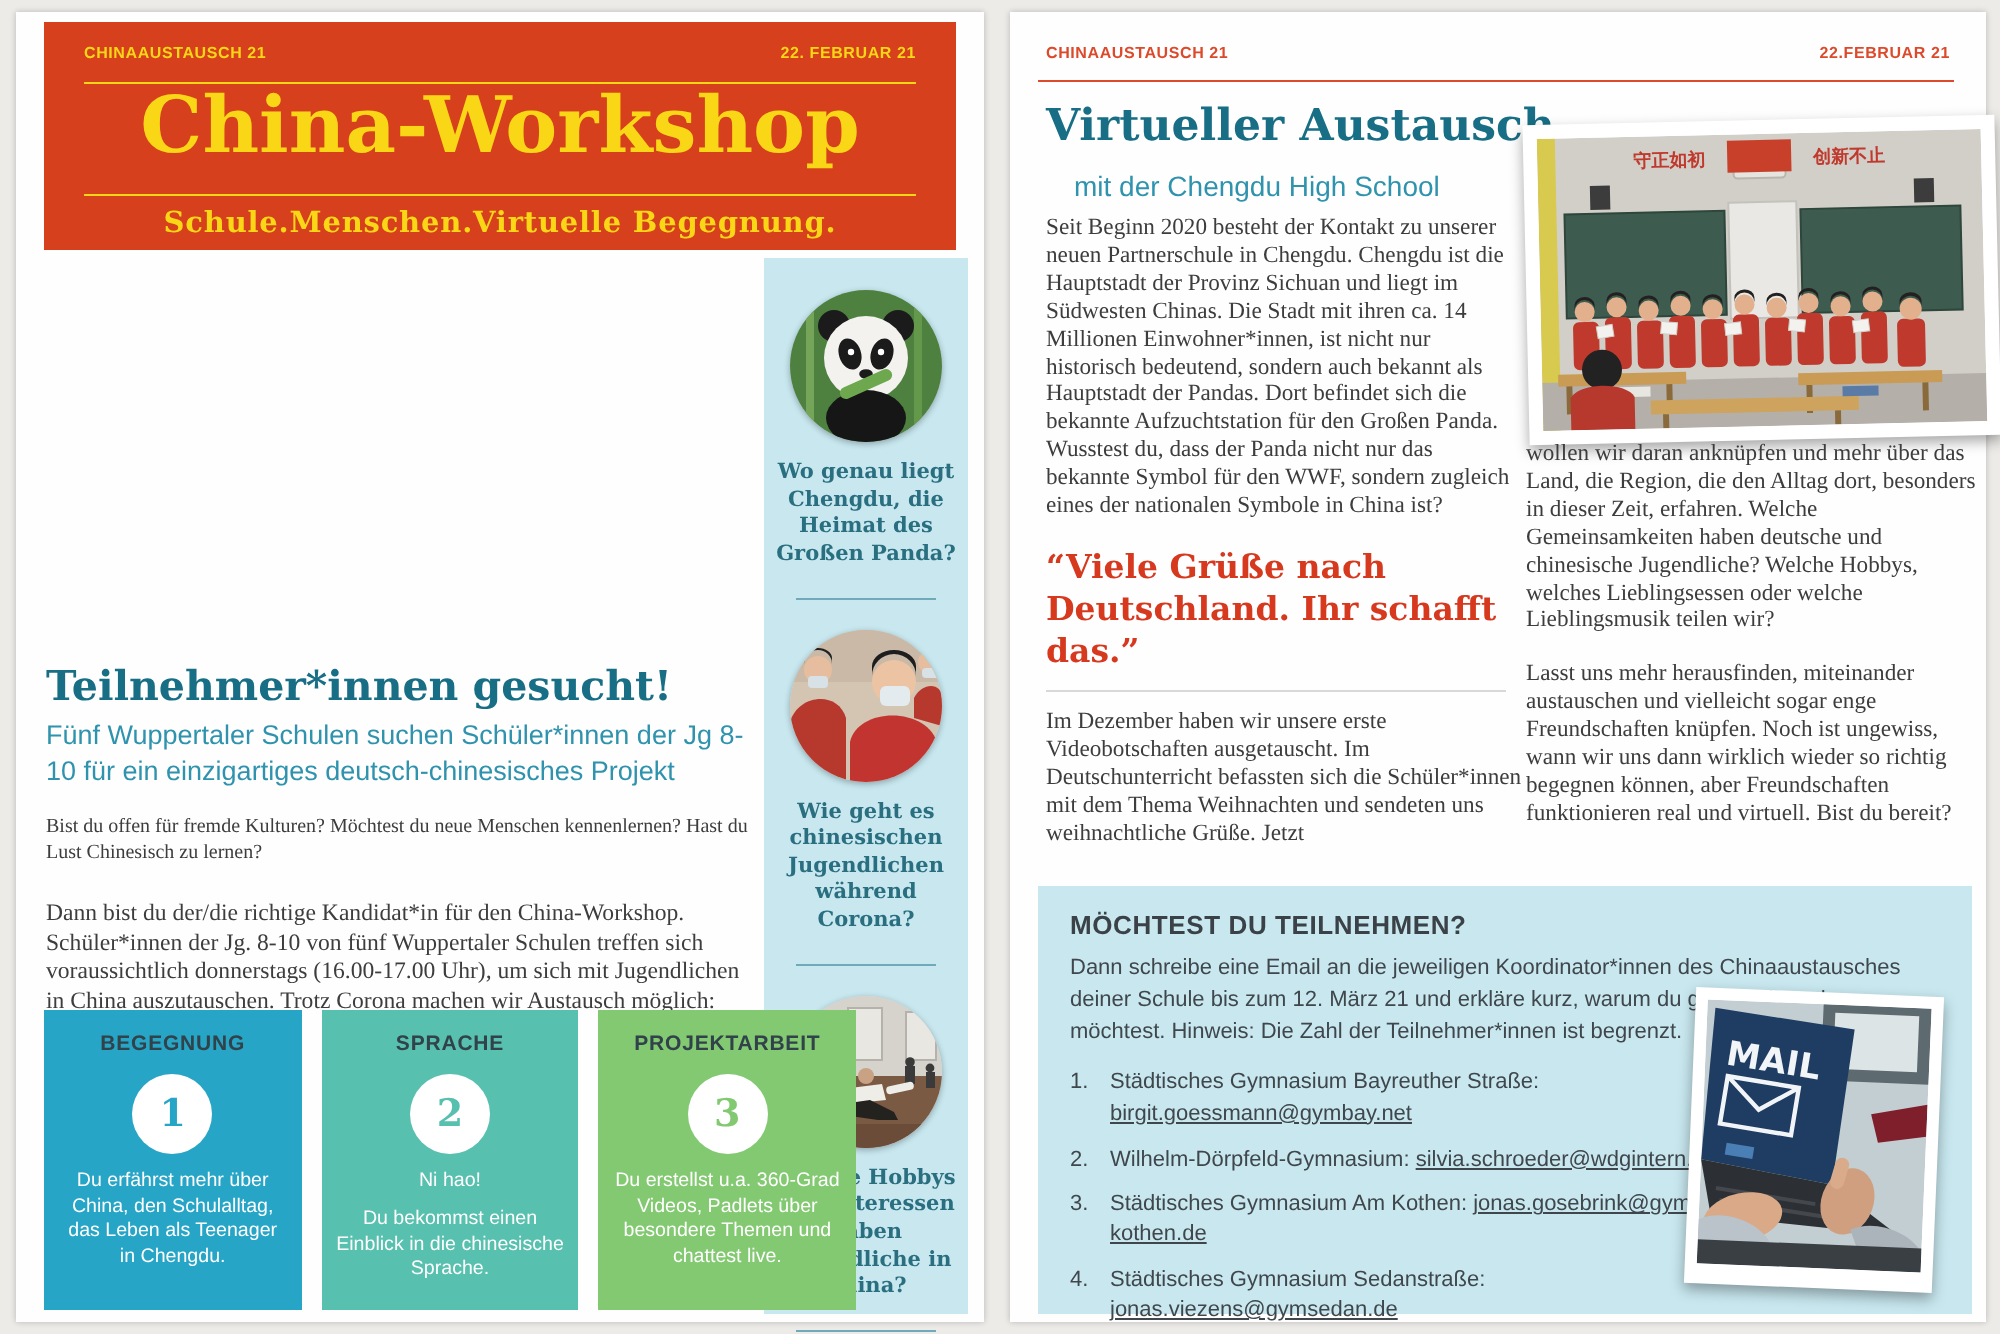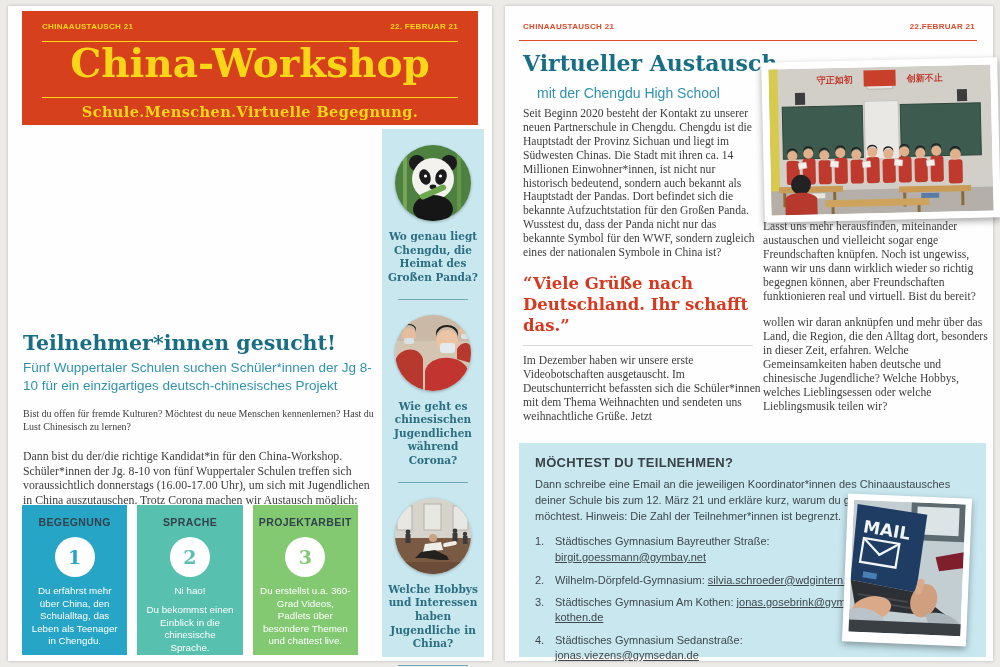--- a/index.html
+++ b/index.html
@@ -41,21 +41,21 @@
   .lp-heading{position:absolute;left:15px;top:325px;color:#176e85;
       font-family:"DejaVu Serif",serif;font-weight:bold;font-size:20.5px;}
   .lp-subheading{position:absolute;left:15px;top:353px;width:352px;color:#2f93ae;
       font-size:13.5px;line-height:1.3;}
   .lp-para1{position:absolute;left:15px;top:392px;width:356px;color:#3d3d3d;
       font-family:"Liberation Serif",serif;font-size:10px;line-height:1.25;}
   .lp-para2{position:absolute;left:15px;top:431px;width:356px;color:#3d3d3d;
       font-family:"Liberation Serif",serif;font-size:11.8px;line-height:1.25;}
 
   
-  .cards{position:absolute;left:14px;top:499px;width:336px;display:flex;gap:10px;}
+  .cards{position:absolute;left:14px;top:499px;width:406px;display:flex;gap:10px;}
   .card{flex:1;height:150px;position:relative;color:#fff;text-align:center;}
   .card-1{background:#27a5c6;} .card-2{background:#57c0ae;} .card-3{background:#83c972;}
   .card .card-title{margin-top:11px;font-size:10.5px;font-weight:bold;letter-spacing:.4px;color:#31424b;}
   .card .num-circle{width:40px;height:40px;border-radius:50%;background:#fff;margin:9px auto 8px;
       font-family:"DejaVu Serif",serif;font-weight:bold;font-size:19px;line-height:40px;}
   .card-1 .num-circle{color:#27a5c6;} .card-2 .num-circle{color:#57c0ae;} .card-3 .num-circle{color:#83c972;}
   .card .card-text{padding:0 7px;font-size:9.8px;line-height:1.28;}
   .card .card-line1{padding:0 7px 8px;font-size:9.8px;}
 
   
@@ -287,22 +287,22 @@
     </div>
 
     <div class="col1">
       <p class="body-serif">Seit Beginn 2020 besteht der Kontakt zu unserer neuen Partnerschule in Chengdu. Chengdu ist die Hauptstadt der Provinz Sichuan und liegt im Südwesten Chinas. Die Stadt mit ihren ca. 14 Millionen Einwohner*innen, ist nicht nur historisch bedeutend, sondern auch bekannt als Hauptstadt der Pandas. Dort befindet sich die bekannte Aufzuchtstation für den Großen Panda. Wusstest du, dass der Panda nicht nur das bekannte Symbol für den WWF, sondern zugleich eines der nationalen Symbole in China ist?</p>
       <div class="quote">“Viele Grüße nach Deutschland. Ihr schafft das.”</div>
       <div class="q-div"></div>
       <p class="body-serif">Im Dezember haben wir unsere erste Videobotschaften ausgetauscht. Im Deutschunterricht befassten sich die Schüler*innen mit dem Thema Weihnachten und sendeten uns weihnachtliche Grüße. Jetzt</p>
     </div>
 
     <div class="col2">
+      <p class="body-serif">wollen wir daran anknüpfen und mehr über das Land, die Region, die den Alltag dort, besonders in dieser Zeit, erfahren. Welche Gemeinsamkeiten haben deutsche und chinesische Jugendliche? Welche Hobbys, welches Lieblingsessen oder welche Lieblingsmusik teilen wir?</p>
       <p class="body-serif">Lasst uns mehr herausfinden, miteinander austauschen und vielleicht sogar enge Freundschaften knüpfen. Noch ist ungewiss, wann wir uns dann wirklich wieder so richtig begegnen können, aber Freundschaften funktionieren real und virtuell. Bist du bereit?</p>
-      <p class="body-serif">wollen wir daran anknüpfen und mehr über das Land, die Region, die den Alltag dort, besonders in dieser Zeit, erfahren. Welche Gemeinsamkeiten haben deutsche und chinesische Jugendliche? Welche Hobbys, welches Lieblingsessen oder welche Lieblingsmusik teilen wir?</p>
     </div>
 
     <div class="cta">
       <div class="cta-title">MÖCHTEST DU TEILNEHMEN?</div>
       <div class="cta-intro">Dann schreibe eine Email an die jeweiligen Koordinator*innen des Chinaaustausches deiner Schule bis zum 12. März 21 und erkläre kurz, warum du gerne mitmachen möchtest. Hinweis: Die Zahl der Teilnehmer*innen ist begrenzt.</div>
       <div class="cta-list">
         <div class="cta-item">
           <span class="num">1.</span>
           <span class="stack"><span>Städtisches Gymnasium Bayreuther Straße:</span><br>
           <a>birgit.goessmann@gymbay.net</a></span>

